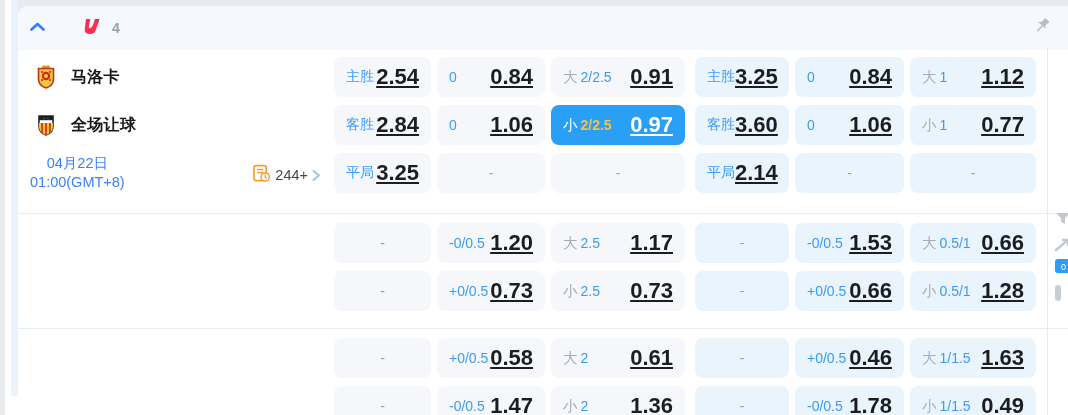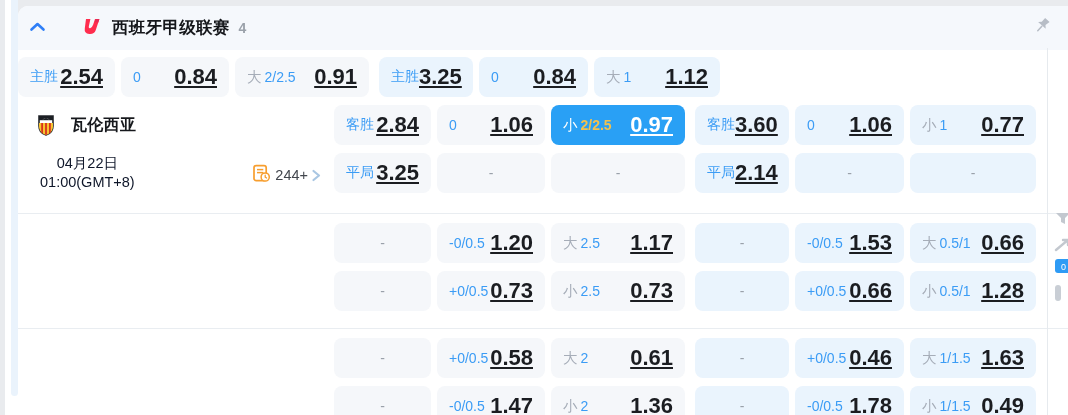--- a/index.html
+++ b/index.html
@@ -38,21 +38,21 @@
   .group + .group{border-top:1px solid #e9edf1;padding-top:9px;padding-bottom:9px;}
 
   .row{display:flex;align-items:center;margin-bottom:8px;}
   .row:last-child{margin-bottom:8px;}
   .info{width:316px;flex:0 0 316px;display:flex;align-items:center;box-sizing:border-box;}
   .team-info{padding-left:18px;}
   .crest{width:21px;height:24px;margin-right:14px;display:flex;align-items:center;}
   .team-name{font-size:16px;font-weight:700;color:#16181c;letter-spacing:.3px;}
 
   .meta-info{padding-left:0;}
-  .date-block{margin-left:22px;text-align:center;font-size:14.5px;color:#0f172a;line-height:19px;}
+  .date-block{margin-left:12px;text-align:center;font-size:14.5px;color:#3b82f6;line-height:19px;}
   .markets-link{margin-left:auto;margin-right:10px;display:flex;align-items:flex-end;cursor:pointer;}
   .markets-icon{width:19px;height:19px;margin-right:4px;display:flex;align-items:center;}
   .markets-label{font-size:14.5px;color:#42464d;}
   .chev-right{width:14px;height:14px;margin-left:2px;display:flex;align-items:center;}
 
   .cells{display:flex;align-items:center;gap:6px;}
   .cell{height:40px;border-radius:8px;display:flex;align-items:center;padding:0 12px;box-sizing:border-box;cursor:pointer;}
   .cell.full{background:#f5f7fa;}
   .cell.half{background:#eaf4fd;}
   .w1{width:97px;} .w2{width:108px;} .w3{width:134px;}
@@ -85,35 +85,49 @@
       <span><svg width="17" height="12" viewBox="0 0 17 12">
             <polyline points="2.5,8.5 8.5,3 14.5,8.5" fill="none" stroke="#2f7ff7" stroke-width="2.6" stroke-linecap="round" stroke-linejoin="round"></polyline>
           </svg></span>
     </div>
     <div class="league-logo">
       <span><svg width="24" height="21" viewBox="0 0 24 21">
             <path d="M7 3 L11.4 3 L9.8 10.5 Q9.4 12.6 11.2 12.2 Q13.2 11.6 14.1 8.8 L16 3 L20.4 3 L16.7 14.2 Q15.2 18.4 10.2 17.9 Q5 17.4 5.8 12.2 Z" fill="#ff2d4e"></path>
             <path d="M16.8 3 L20.4 3 L19.3 6.4 L15.8 6.1 Z" fill="#e62a54"></path>
           </svg></span>
     </div>
-    <div class="league-name">西班牙甲级联赛</div>
     <div class="match-count">4</div>
     <div class="pin">
       <span><svg width="20" height="20" viewBox="0 0 20 20">
             <g transform="rotate(42 10 10)">
               <path d="M7 2 h6 l-1 5 2.6 2.6 H4.4 L7 7 Z" fill="#b7bdc6"></path>
               <rect x="9.3" y="9.6" width="1.5" height="7.5" rx="0.7" fill="#b7bdc6"></rect>
             </g>
           </svg></span>
     </div>
   </div>
 
   <div class="groups">
       <div class="group">
         <div class="row">
+          <div class="info team-info">
+            <span class="crest">
+              <svg width="20" height="24" viewBox="0 0 20 24">
+                <rect x="6" y="0.5" width="8" height="3" rx="1" fill="#e0a10e"></rect>
+                <path d="M2.5 3.5 h15 v10.5 c0 4.8-3.6 7.8-7.5 8.9 C6.1 21.8 2.5 18.8 2.5 14 Z" fill="#f3c93c" stroke="#c2321e" stroke-width="1.6"></path>
+                <circle cx="10" cy="11" r="4.2" fill="#cf2a1b"></circle>
+                <circle cx="10" cy="11" r="2" fill="#f3c93c"></circle>
+                <circle cx="6" cy="7" r="1" fill="#cf2a1b"></circle>
+                <circle cx="14" cy="7" r="1" fill="#cf2a1b"></circle>
+                <circle cx="6" cy="15" r="1" fill="#cf2a1b"></circle>
+                <circle cx="14" cy="15" r="1" fill="#cf2a1b"></circle>
+              </svg>
+            </span>
+            <span class="team-name">马洛卡</span>
+          </div>
           <div class="cells">
             <div class="cell w1 full">
               <span class="lbl">主胜</span>
               <span class="odds">2.54</span>
             </div>
             <div class="cell w2 full">
               <span class="lbl">0</span>
               <span class="odds">0.84</span>
             </div>
             <div class="cell w3 full">
@@ -149,21 +163,21 @@
                 <g clip-path="url(#vshield)">
                   <rect x="3" y="3" width="14" height="4.2" fill="#1c1f24"></rect>
                   <path d="M6 6.8 Q10 3.6 14 6.8 L10 5.2 Z" fill="#ffffff"></path>
                   <rect x="3" y="10" width="14" height="12" fill="#f6c431"></rect>
                   <rect x="5.2" y="10" width="1.8" height="12" fill="#d8331f"></rect>
                   <rect x="9.1" y="10" width="1.8" height="12" fill="#d8331f"></rect>
                   <rect x="13" y="10" width="1.8" height="12" fill="#d8331f"></rect>
                 </g>
               </svg>
             </span>
-            <span class="team-name">瓦伦西亚</span>
+            <span class="team-name">全场让球</span>
           </div>
           <div class="cells">
             <div class="cell w1 full">
               <span class="lbl">客胜</span>
               <span class="odds">2.84</span>
             </div>
             <div class="cell w2 full">
               <span class="lbl">0</span>
               <span class="odds">1.06</span>
             </div>

